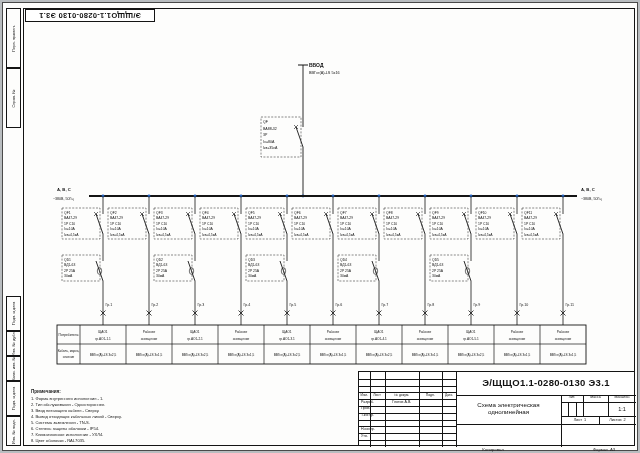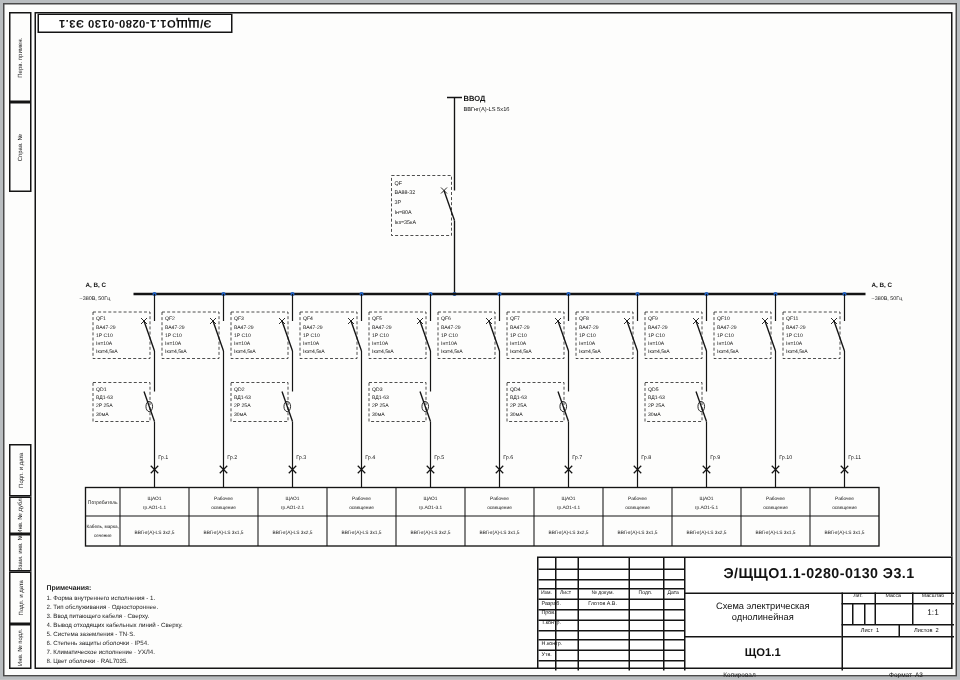--- a/index.html
+++ b/index.html
@@ -393,21 +393,20 @@
       <div class="cell" style="left:25.5px;top:27.2px;width:34.5px;height:6.8px;font-size:3.6px">Глотов А.В.</div>
       <div class="cell left" style="left:0;top:34px;width:25.5px;height:6.8px;font-size:3.6px">Пров.</div>
       <div class="cell left" style="left:0;top:40.8px;width:25.5px;height:6.8px;font-size:3.6px">Т.контр.</div>
       <div class="cell left" style="left:0;top:54.4px;width:25.5px;height:6.8px;font-size:3.6px">Н.контр.</div>
       <div class="cell left" style="left:0;top:61.2px;width:25.5px;height:6.8px;font-size:3.6px">Утв.</div>
 
       <div class="cell col" style="left:97px;top:22.5px;width:105px;height:29.5px;font-size:6.2px">
         <span>Схема электрическая</span>
         <span>однолинейная</span>
       </div>
-      <div class="cell" style="left:97px;top:52px;width:105px;height:23px;font-size:7.5px;font-weight:600">ЩО1.1</div>
 
       <div class="cell" style="left:202px;top:22.5px;width:22px;height:7px;font-size:3.5px">Лит.</div>
       <div class="cell" style="left:224px;top:22.5px;width:25px;height:7px;font-size:3.5px">Масса</div>
       <div class="cell" style="left:249px;top:22.5px;width:28px;height:7px;font-size:3.5px">Масштаб</div>
       <div class="cell" style="left:249px;top:29.5px;width:28px;height:14.5px;font-size:5.5px">1:1</div>
 
       <div class="cell" style="left:202px;top:44px;width:38px;height:7.5px;font-size:3.8px;gap:2px">
         <span>Лист</span>
         <span>1</span>
       </div>

